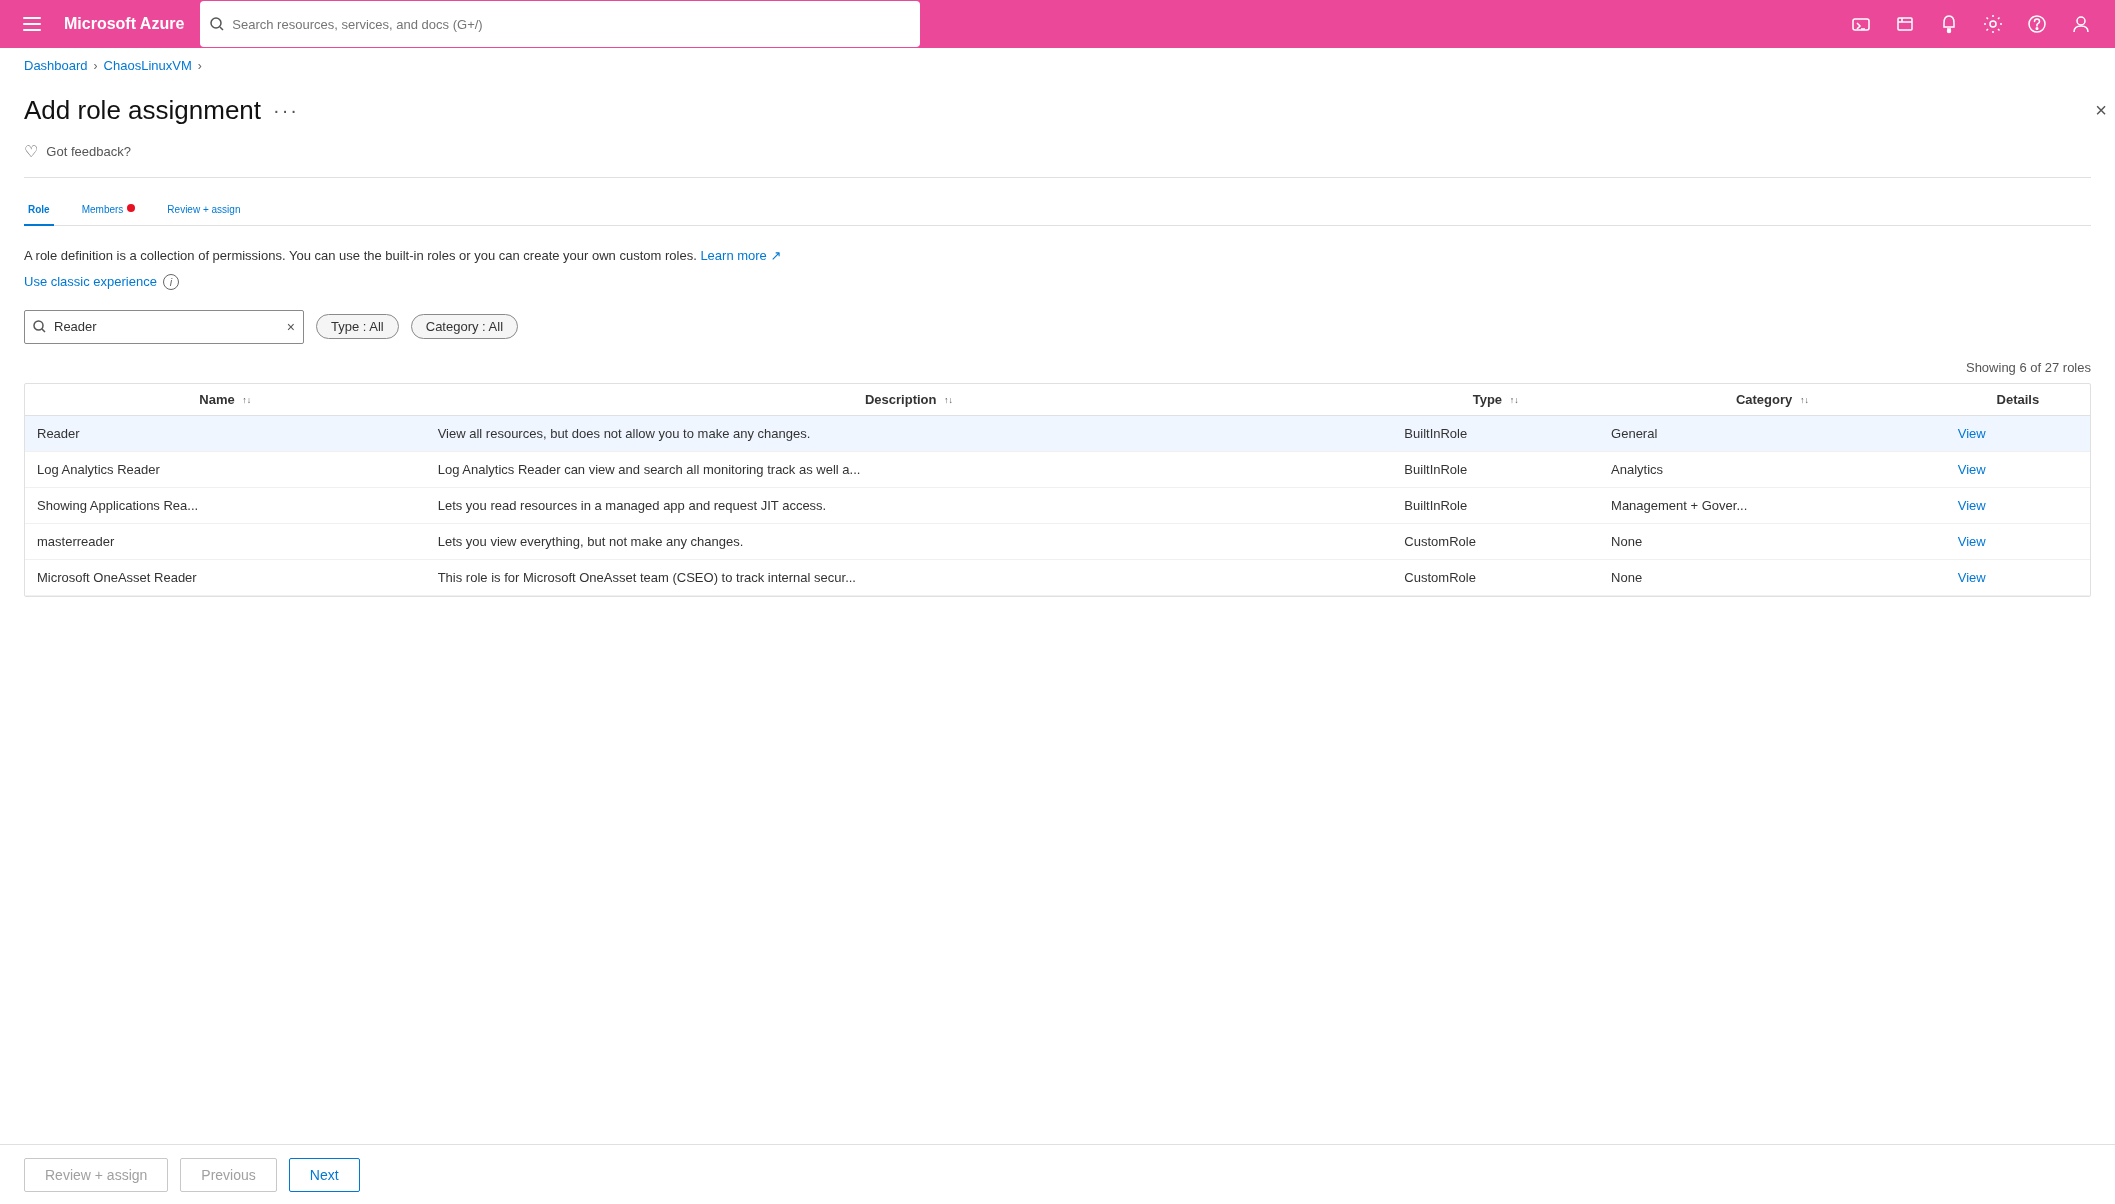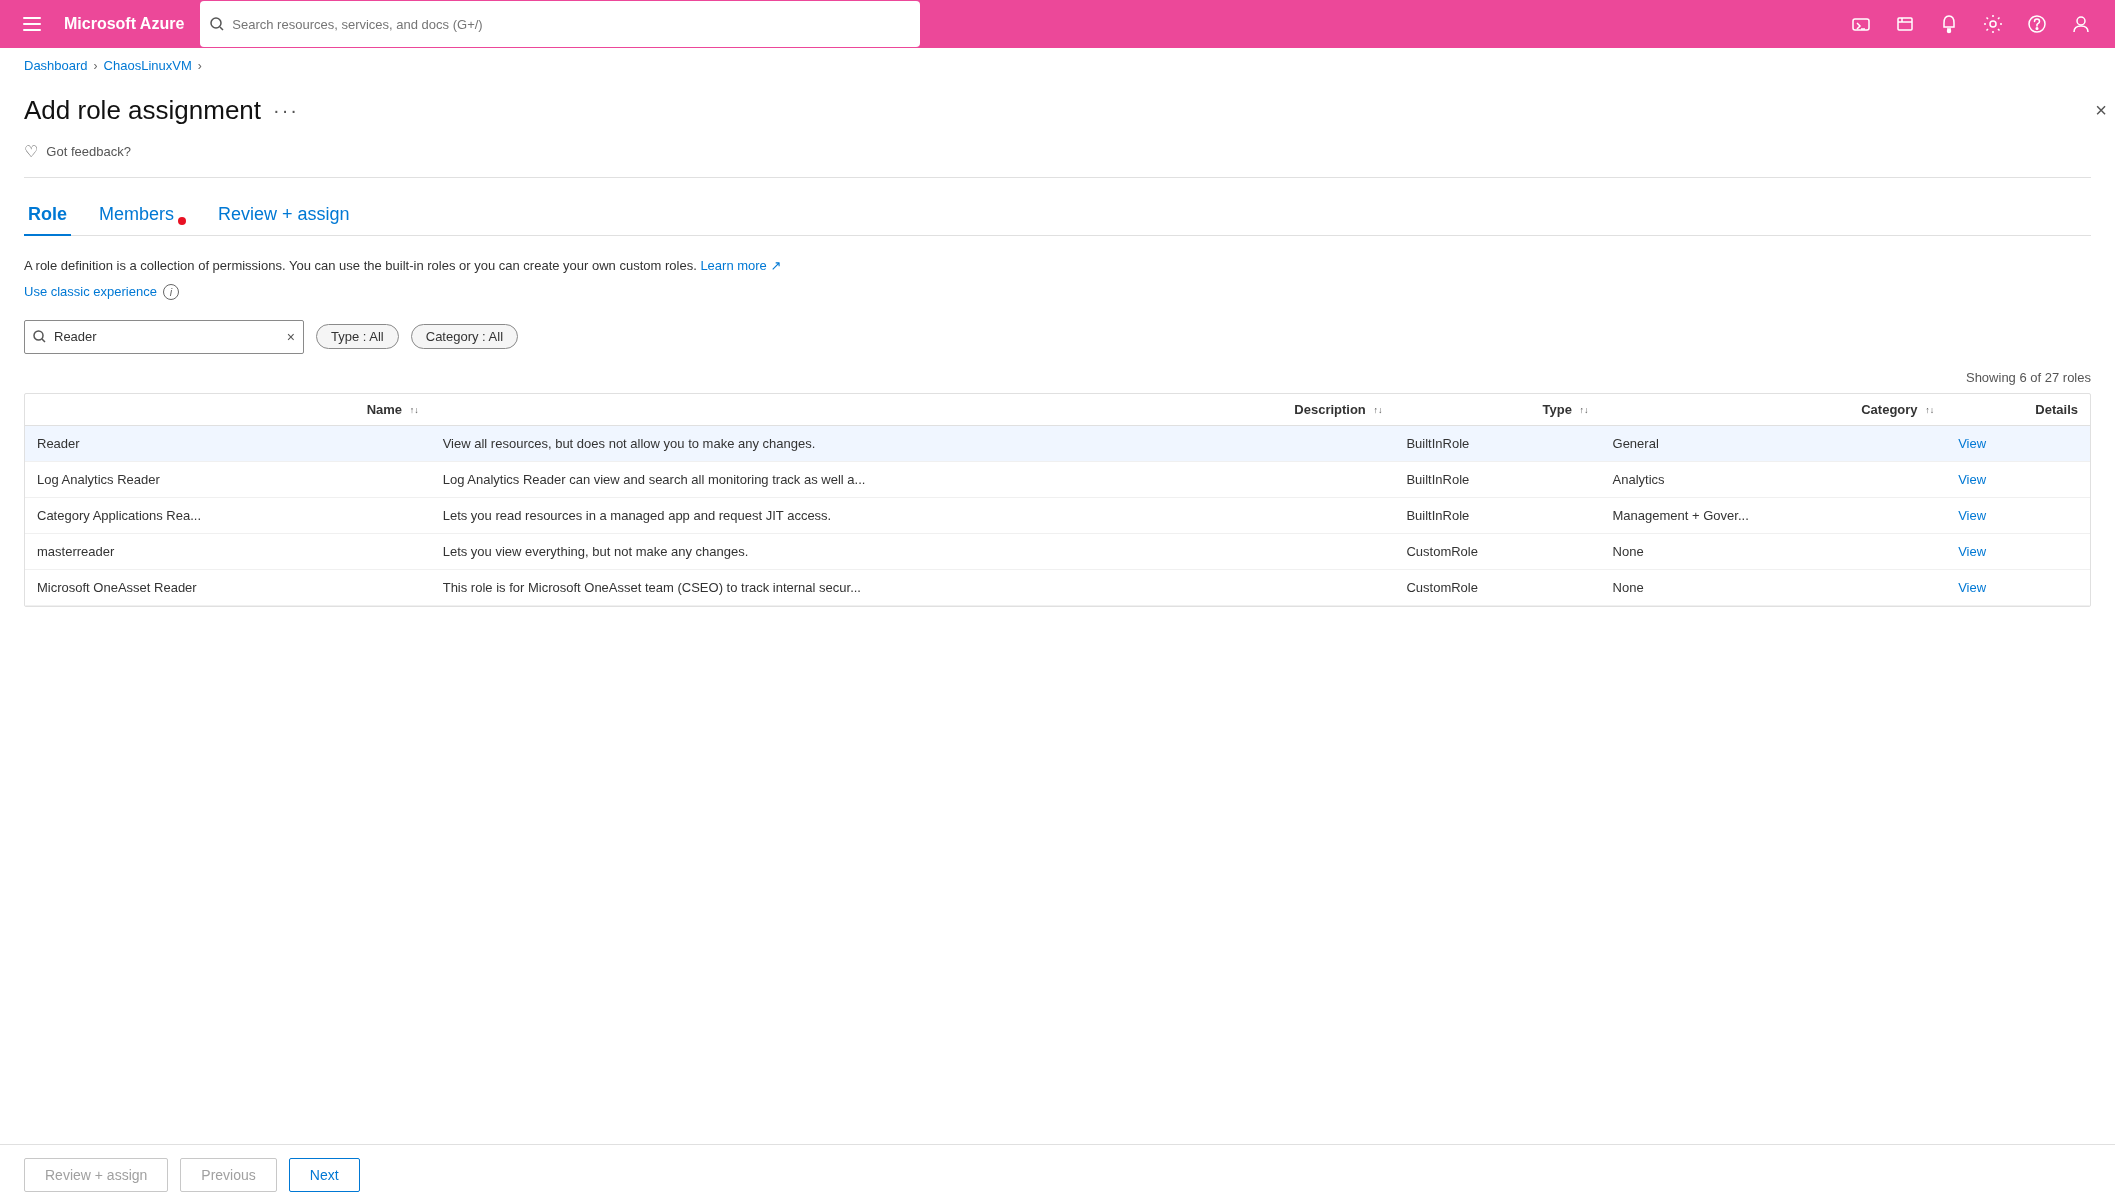--- a/index.html
+++ b/index.html
@@ -124,25 +124,25 @@
     
     .tabs {
       display: flex;
       gap: 24px;
       border-bottom: 1px solid #e0e0e0;
       margin-bottom: 20px;
     }
     .tab {
       padding: 10px 4px;
       cursor: pointer;
-      font-size: 18px;
+      font-size: 10px;
       color: #0078d4;
       position: relative;
       display: flex;
-      align-items: flex-end;
+      align-items: flex-start;
       gap: 4px;
     }
     .tab.active {
       color: #0078d4;
       font-weight: 600;
     }
     .tab.active::after {
       content: '';
       position: absolute;
       bottom: -1px;
@@ -233,21 +233,21 @@
       font-size: 13px;
       color: #555;
       margin-bottom: 8px;
       text-align: right;
     }
     .role-table {
       width: 100%;
       border-collapse: collapse;
     }
     .role-table th {
-      text-align: right;
+      text-align: center;
       font-size: 13px;
       font-weight: 600;
       color: #333;
       padding: 8px 12px;
       border-bottom: 1px solid #e0e0e0;
       white-space: nowrap;
     }
     .sort-arrows {
       display: inline-flex;
       flex-direction: column;
@@ -477,21 +477,21 @@
             <td><a href="#" class="view-link">View</a></td>
           </tr>
           <tr>
             <td>Log Analytics Reader</td>
             <td>Log Analytics Reader can view and search all monitoring track as well a...</td>
             <td>BuiltInRole</td>
             <td>Analytics</td>
             <td><a href="#" class="view-link">View</a></td>
           </tr>
           <tr>
-            <td>Category Applications Rea...</td>
+            <td>Showing Applications Rea...</td>
             <td>Lets you read resources in a managed app and request JIT access.</td>
             <td>BuiltInRole</td>
             <td>Management + Gover...</td>
             <td><a href="#" class="view-link">View</a></td>
           </tr>
           <tr>
             <td>masterreader</td>
             <td>Lets you view everything, but not make any changes.</td>
             <td>CustomRole</td>
             <td>None</td>

